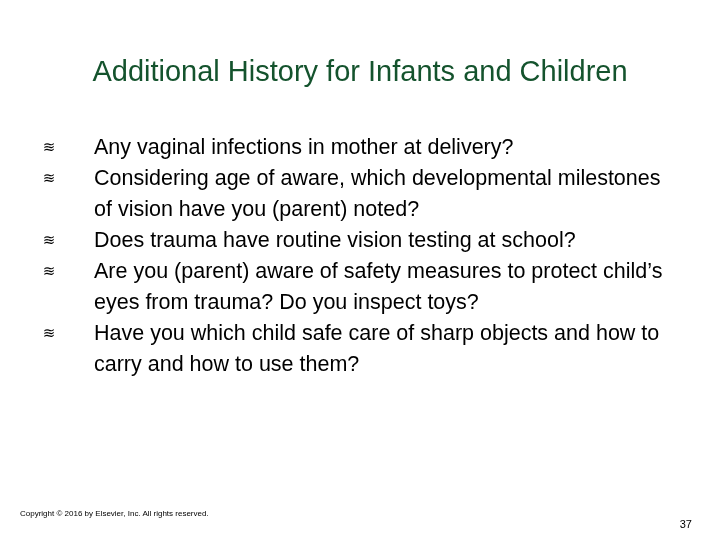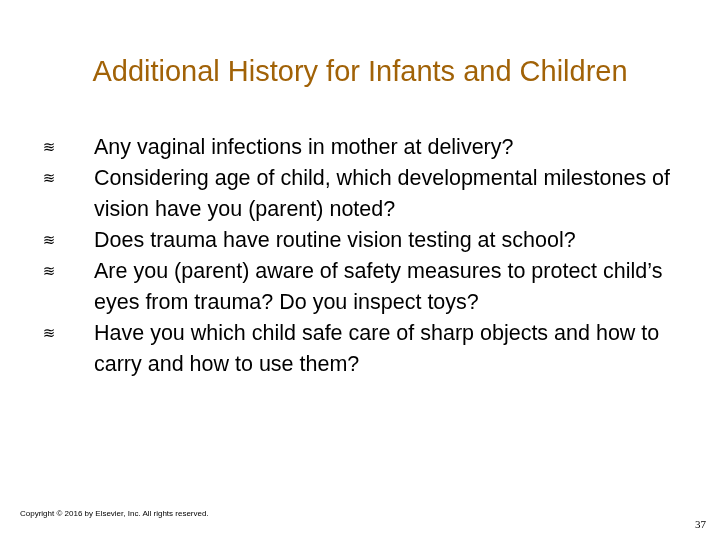--- a/index.html
+++ b/index.html
@@ -22,21 +22,21 @@
   }
   .slide-title {
     position: absolute;
     left: 48px;
     top: 34px;
     width: 624px;
     text-align: center;
     font-size: 29px;
     line-height: 36px;
     font-weight: normal;
-    color: #a16207;
+    color: #14532d;
   }
   .bullet-list {
     position: absolute;
     left: 26px;
     top: 132px;
     width: 672px;
     margin: 0;
     padding: 0;
     list-style: none;
   }
@@ -73,43 +73,42 @@
     line-height: 11px;
     color: #000000;
     padding-left: 20px;
   }
   .footer-line {
     display: block;
     white-space: nowrap;
   }
   .page-number {
     position: absolute;
-    right: 14px;
+    right: 28px;
     top: 518px;
     font-size: 11px;
     line-height: 13px;
     color: #000000;
-    font-family: Liberation Serif, serif;
   }
 </style>
 </head>
 <body>
 
 <div class="slide">
 
   <h1 class="slide-title">Additional History for Infants and Children</h1>
 
   <ul class="bullet-list">
     <li class="bullet-item">
       <span class="bullet-marker">≋</span>
       <span class="bullet-text">Any vaginal infections in mother at delivery?</span>
     </li>
     <li class="bullet-item">
       <span class="bullet-marker">≋</span>
-      <span class="bullet-text">Considering age of child, which developmental milestones of vision have you (parent) noted?</span>
+      <span class="bullet-text">Considering age of aware, which developmental milestones of vision have you (parent) noted?</span>
     </li>
     <li class="bullet-item">
       <span class="bullet-marker">≋</span>
       <span class="bullet-text">Does trauma have routine vision testing at school?</span>
     </li>
     <li class="bullet-item">
       <span class="bullet-marker">≋</span>
       <span class="bullet-text">Are you (parent) aware of safety measures to protect child’s eyes from trauma? Do you inspect toys?</span>
     </li>
     <li class="bullet-item">

